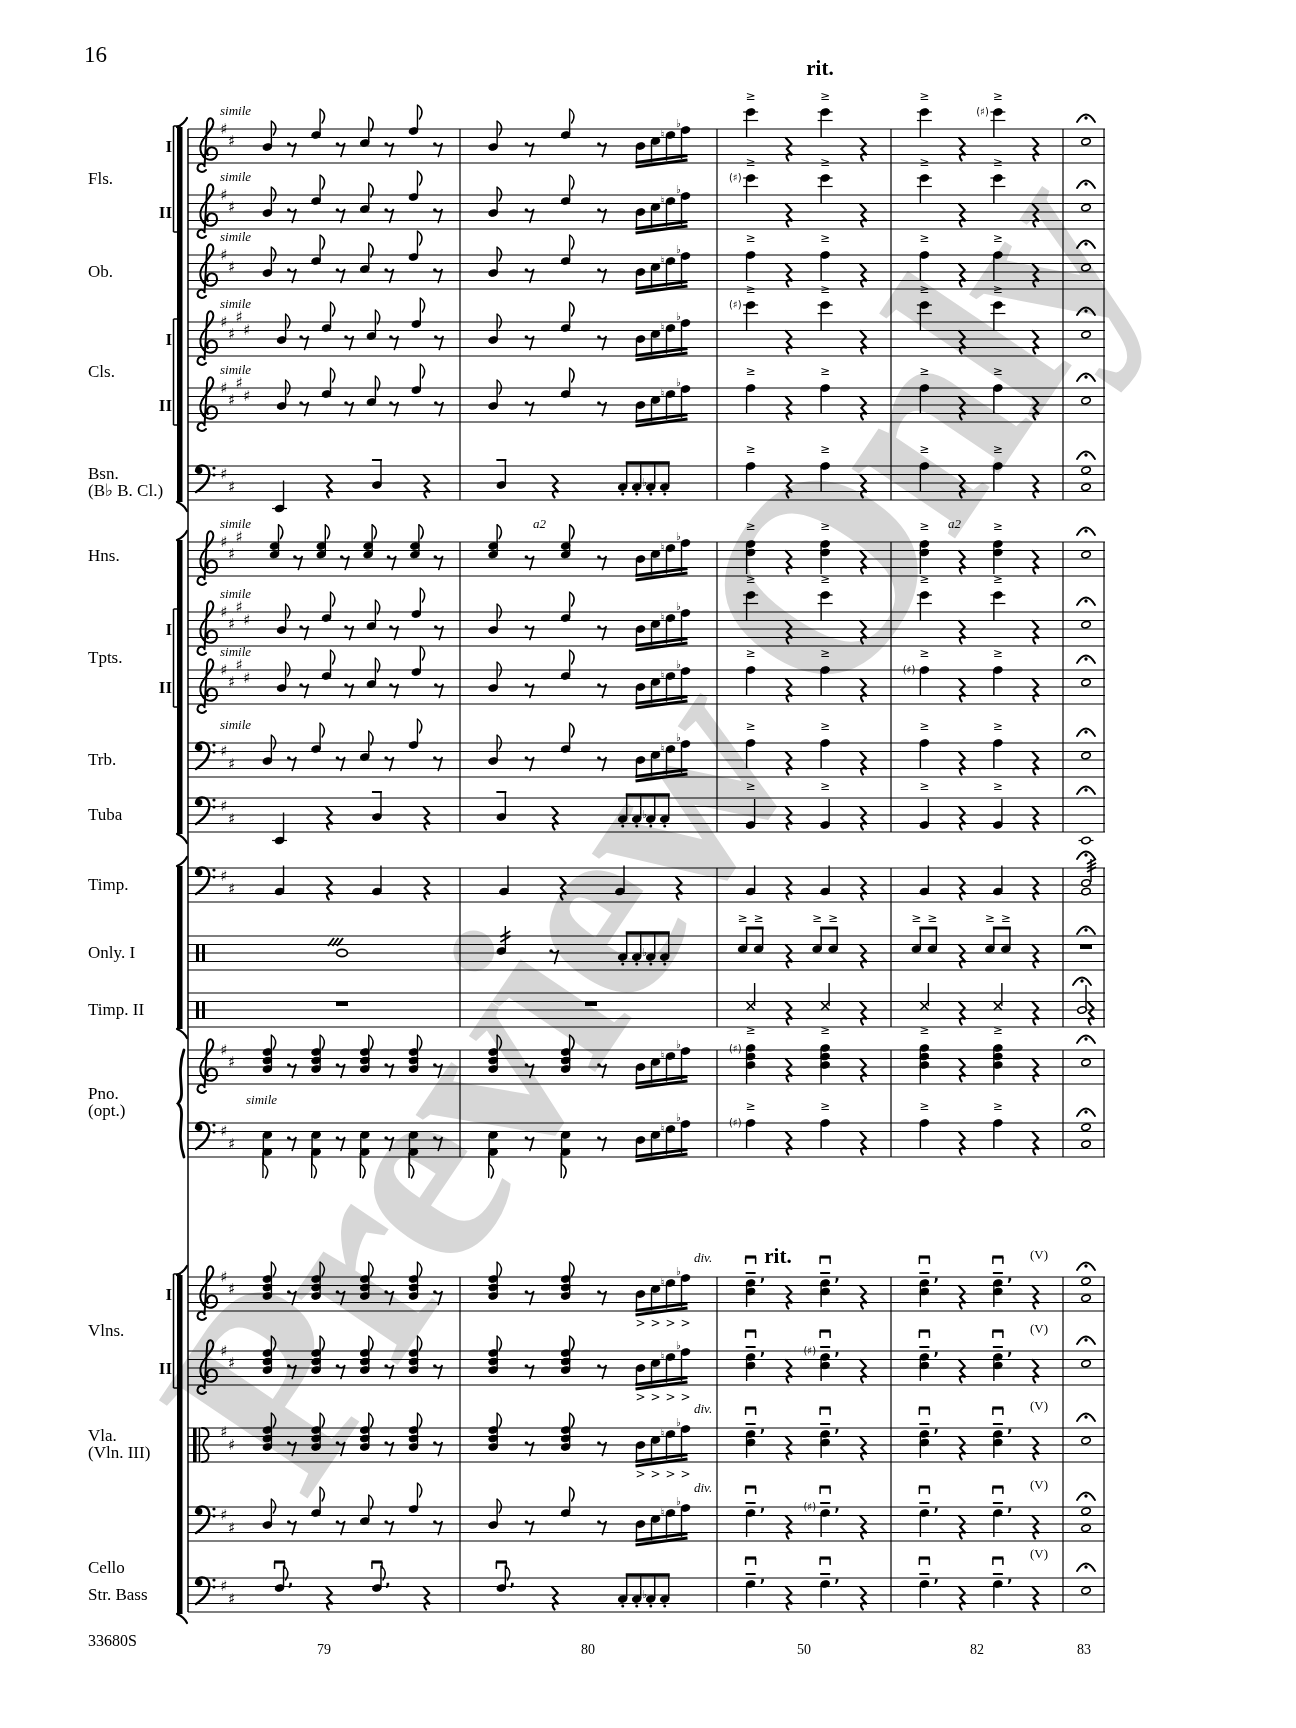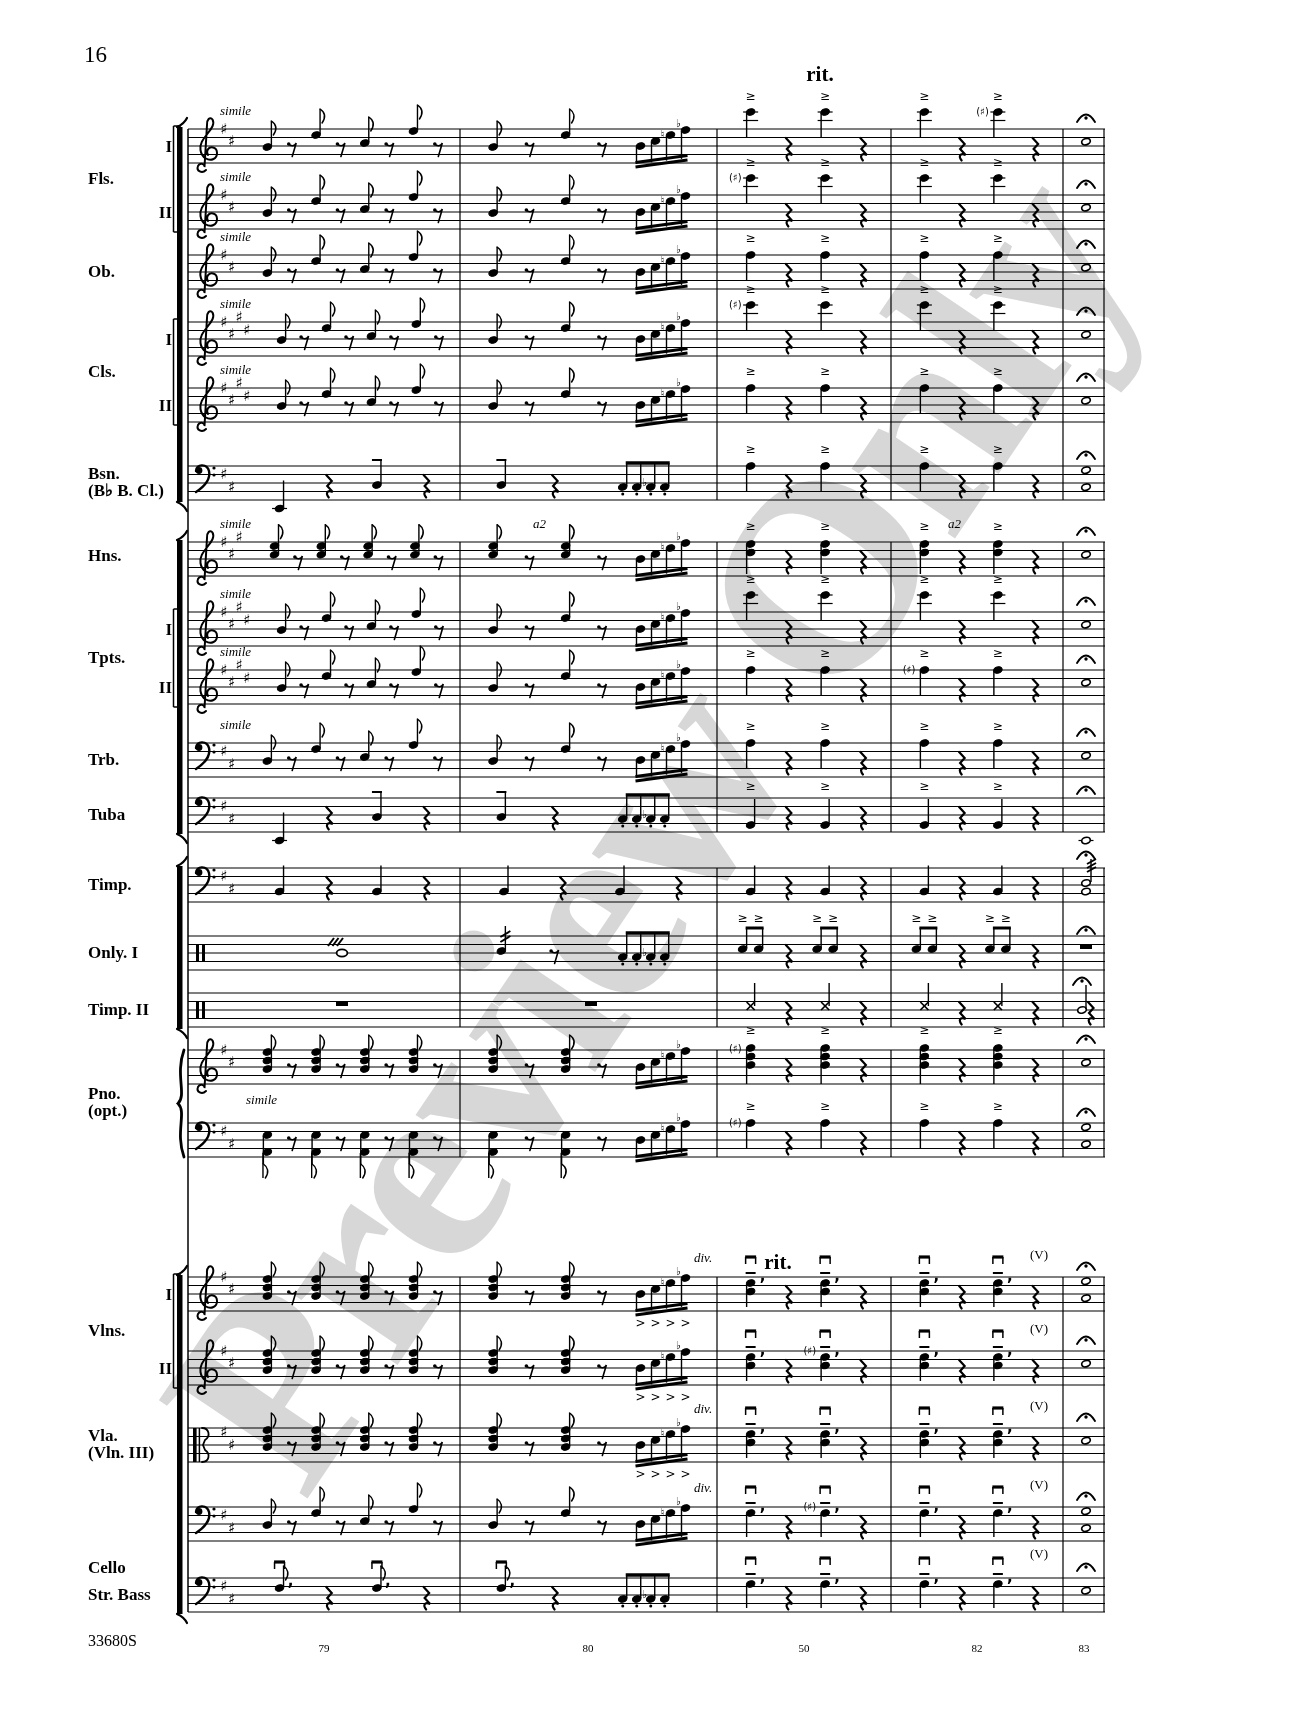--- a/index.html
+++ b/index.html
@@ -8,26 +8,26 @@
   .abs{position:absolute;}
   #watermark{position:absolute;left:648px;top:830px;
              transform:translate(-50%,-50%) rotate(-56deg);
              font-size:272px;font-weight:bold;white-space:nowrap;
              color:#d7d7d7;letter-spacing:-6px;z-index:0;
              font-family:"Liberation Serif",serif;}
   #score-svg{position:absolute;left:0;top:0;z-index:1;}
   .txt-layer{position:absolute;left:0;top:0;width:100%;height:100%;z-index:2;pointer-events:none;}
   .pgnum{font-size:23px;}
   .plate{font-size:16px;}
-  .inst-label{font-size:17px;font-weight:bold;line-height:17px;white-space:nowrap;}
+  .inst-label{font-size:17px;font-weight:normal;line-height:17px;white-space:nowrap;}
   .sub-label{font-size:17px;font-weight:bold;width:28px;text-align:right;}
   .ann{font-size:13px;white-space:nowrap;text-align:center;}
   .ann.it{font-style:italic;}
-  .rit{font-size:21px;font-weight:bold;transform:translateX(-50%);margin-top:6px;}
-  .mnum{font-size:11px;transform:translateX(-50%);}
+  .rit{font-size:21px;font-weight:bold;transform:translateX(-50%);}
+  .mnum{font-size:14px;transform:translateX(-50%);}
 </style>
 </head>
 <body>
 
 <div class="page">
 
   <div id="watermark">Preview Only</div>
 
   <svg id="score-svg" width="1296" height="1728">
       <g>

